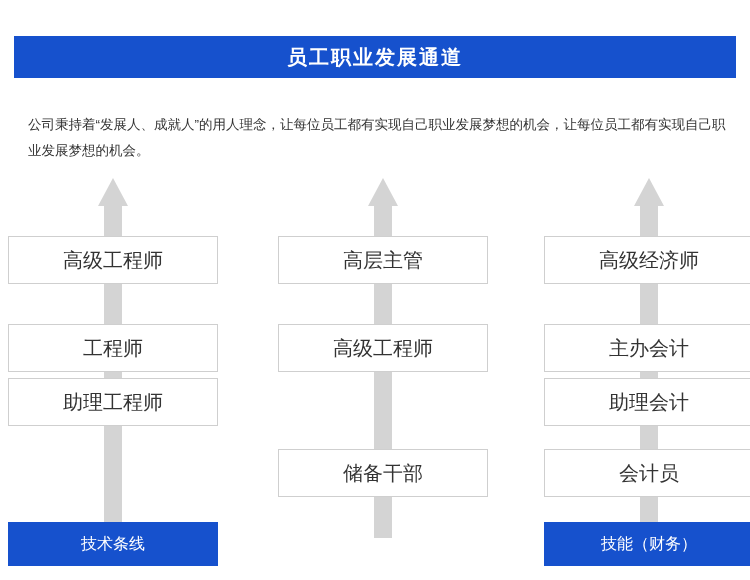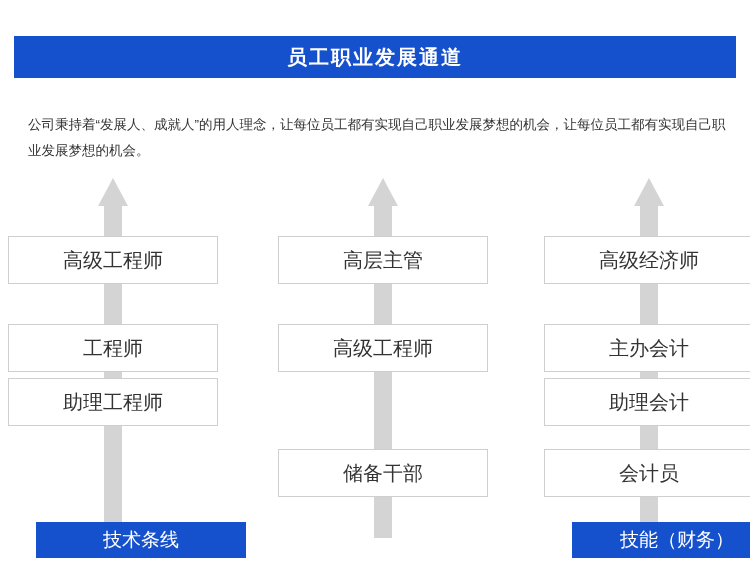--- a/index.html
+++ b/index.html
@@ -106,28 +106,27 @@
   .step-0 { top: 58px; }
   .step-1 { top: 146px; }
   .step-2 { top: 200px; }
   .step-3 { top: 271px; }
 
   .footer-box {
     position: absolute;
     left: 0;
     top: 344px;
     width: 210px;
-    height: 36px;
+    height: 44px;
     background: #1651cd;
     display: flex;
     align-items: center;
     justify-content: center;
     color: #ffffff;
-    font-size: 19px;
-    margin-left: 28px;
+    font-size: 16px;
   }
 </style>
 </head>
 <body>
 
 <div id="page">
 
   <div class="title-banner">
     <span class="title-text">员工职业发展通道</span>
   </div>

